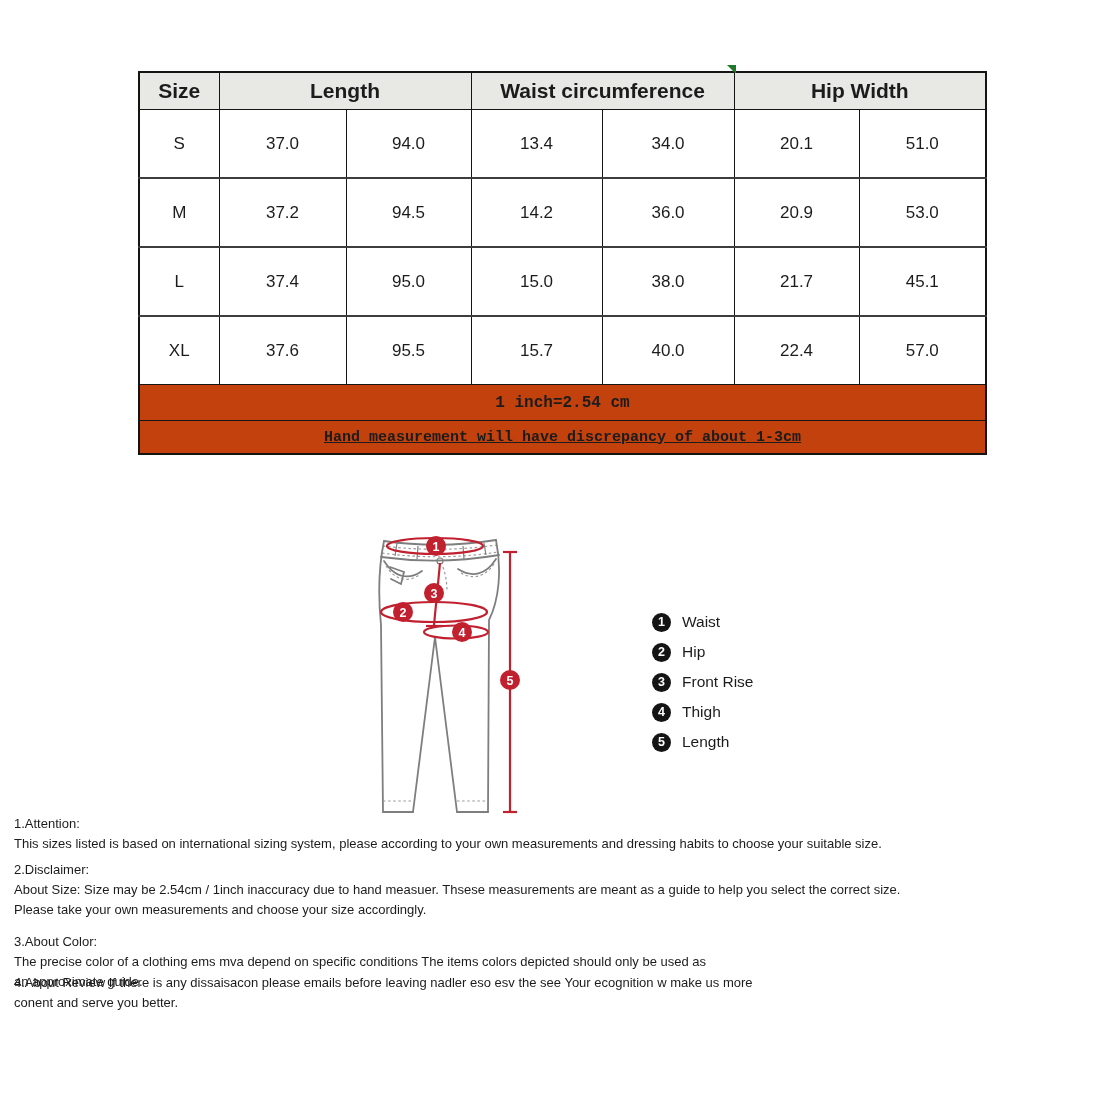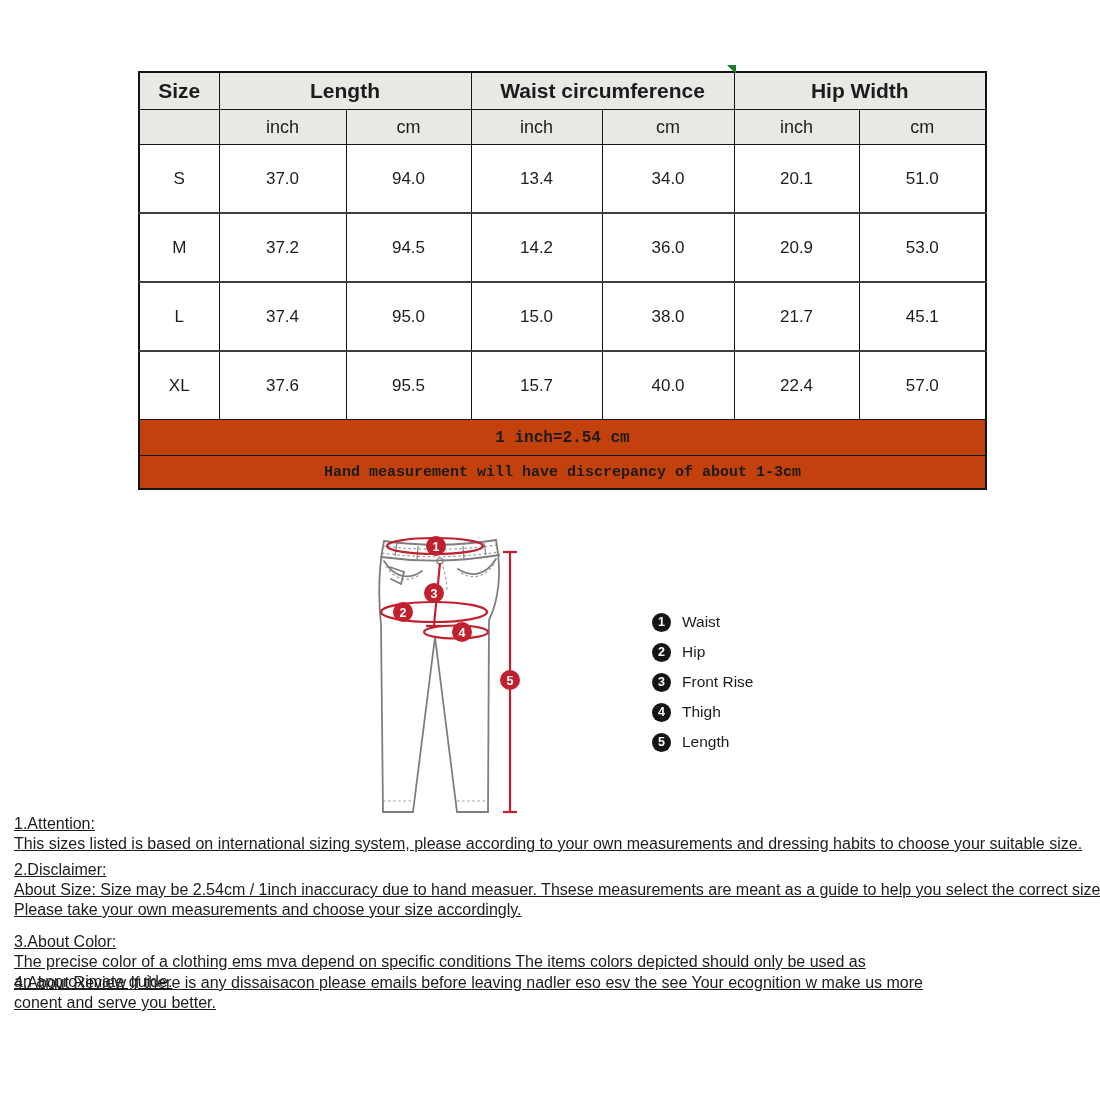--- a/index.html
+++ b/index.html
@@ -42,21 +42,21 @@
     font-size:17px;font-weight:normal;height:67px;background:#fff;
   }
   #size-table tr.data + tr.data td, #size-table tr.data + tr.data th{
     border-top:2.5px solid var(--row-divider);
   }
   #size-table tr.note td{
     font-family:"Liberation Mono","DejaVu Sans Mono",monospace;
     font-weight:bold;background:#c2410c;
   }
   #size-table tr.note1 td{height:35px;font-size:16px;}
-  #size-table tr.note2 td{height:32px;font-size:15px;}
+  #size-table tr.note2 td{height:32px;font-size:15px;text-decoration:underline;}
   .corner-tri{
     position:absolute;top:-8px;right:-2px;width:0;height:0;
     border-top:9px solid var(--corner-green);
     border-left:9px solid transparent;
   }
 
   
   #pants-svg{position:absolute;left:350px;top:525px;width:180px;height:295px;}
   .p{fill:none;stroke:var(--pants-gray);stroke-width:1.8;stroke-linecap:round;}
   .pthin{fill:none;stroke:var(--pants-gray);stroke-width:1.2;}
@@ -69,21 +69,21 @@
   #legend{position:absolute;left:652px;top:607px;}
   .legend-item{display:flex;align-items:center;height:30px;}
   .legend-dot{
     width:19px;height:19px;border-radius:50%;background:var(--legend-black);
     color:#fff;font-size:12.5px;font-weight:bold;line-height:19px;text-align:center;
     flex:0 0 19px;
   }
   .legend-label{margin-left:11px;font-size:15.5px;color:var(--text-black);}
 
   
-  .note-section{position:absolute;left:14px;width:1082px;font-size:16px;line-height:20px;text-decoration:underline;}
+  .note-section{position:absolute;left:14px;width:1082px;font-size:13px;line-height:20px;}
   .note-heading{white-space:pre;}
   .note-body{white-space:pre;}
   #sec-1{top:814px;}
   #sec-2{top:860px;}
   #sec-3{top:932px;}
   #sec-4{top:973px;}
 </style>
 </head>
 <body>
 
@@ -102,29 +102,20 @@
     <tbody>
       <tr class="hdr1">
         <th>Size</th>
         <th colspan="2">Length</th>
         <th colspan="2">
           <span>Waist circumference</span>
           <span class="corner-tri"></span>
         </th>
         <th colspan="2">Hip Width</th>
       </tr>
-      <tr class="hdr2">
-        <th></th>
-        <th>inch</th>
-        <th>cm</th>
-        <th>inch</th>
-        <th>cm</th>
-        <th>inch</th>
-        <th>cm</th>
-      </tr>
       <tr class="data">
         <th>S</th>
         <td>37.0</td>
         <td>94.0</td>
         <td>13.4</td>
         <td>34.0</td>
         <td>20.1</td>
         <td>51.0</td>
       </tr>
       <tr class="data">

